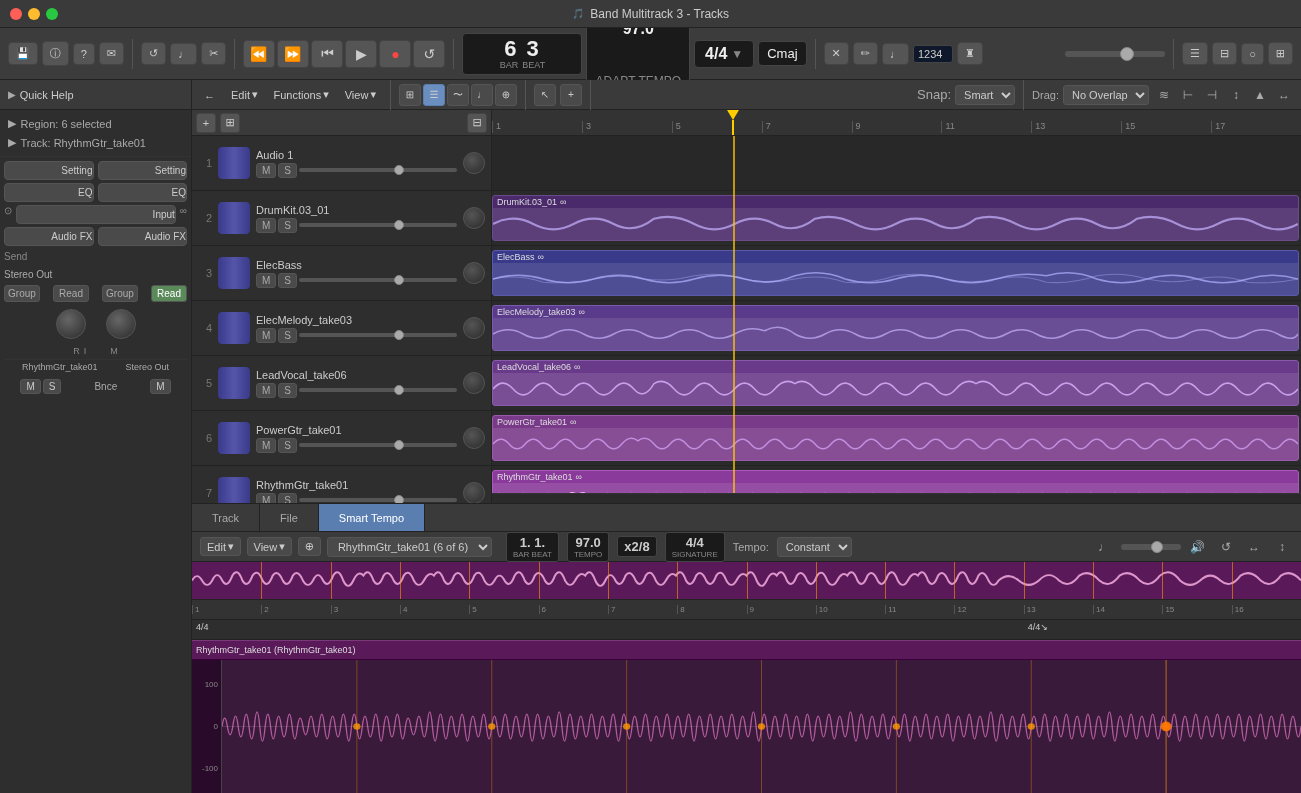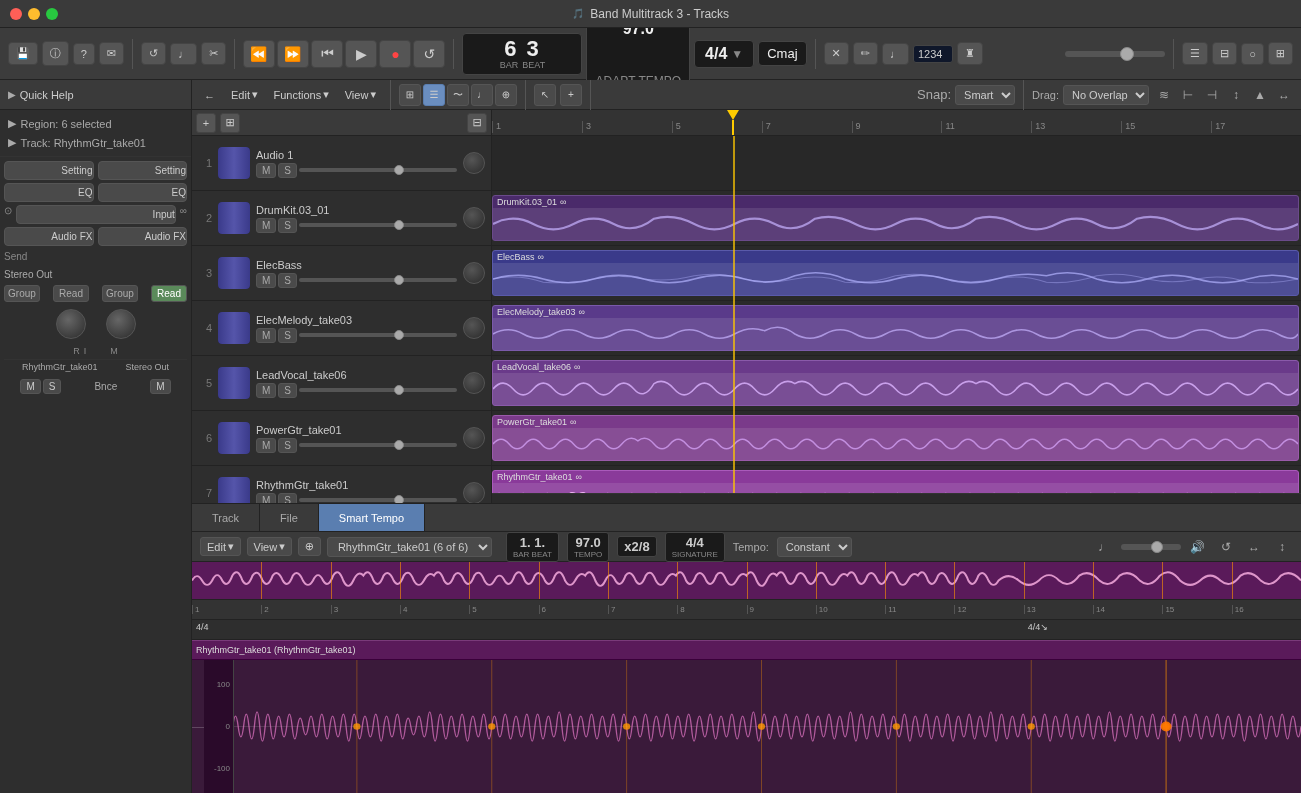--- a/index.html
+++ b/index.html
@@ -1317,21 +1317,21 @@
           </div>
         </div>
 
         <div style="height:20px;background:#5a1a5a;border-top:1px solid #7a3a7a;border-bottom:1px solid #3a003a;display:flex;align-items:center;padding:0 4px;">
           <span style="font-size:9px;color:#ddd;">RhythmGtr_take01 (RhythmGtr_take01)</span>
         </div>
 
         <div class="audio-waveform-container">
           <div class="waveform-center-line"></div>
 
-          <div style="position:absolute;left:12px;top:0;width:30px;height:100%;display:flex;flex-direction:column;justify-content:space-around;padding:4px 0;background:#2a0a2a;border-right:1px solid #444;z-index:5;">
+          <div style="position:absolute;left:0;top:0;width:30px;height:100%;display:flex;flex-direction:column;justify-content:space-around;padding:4px 0;background:#2a0a2a;border-right:1px solid #444;z-index:5;">
             <span style="font-size:8px;color:#888;text-align:right;padding-right:3px;">100</span>
             <span style="font-size:8px;color:#888;text-align:right;padding-right:3px;">0</span>
             <span style="font-size:8px;color:#888;text-align:right;padding-right:3px;">-100</span>
           </div>
           <div style="position:absolute;left:30px;right:0;top:0;bottom:0;background:#3a1a3a;overflow:hidden;">
             <svg viewBox="0 0 1200 160" preserveAspectRatio="none" style="width:100%;height:100%;">
               <line x1="0" y1="80" x2="1200" y2="80" stroke="rgba(255,255,255,0.15)" stroke-width="1"></line>
 
               <path d="M0,80 Q3,60 6,80 Q9,100 12,80 Q15,55 18,80 Q21,105 24,80 Q27,50 30,80 Q33,110 36,80 Q39,45 42,80 Q45,115 48,80 Q51,50 54,80 Q57,110 60,80 Q63,55 66,80 Q69,105 72,80 Q75,50 78,80 Q81,110 84,80 Q87,60 90,80 Q93,100 96,80 Q99,55 102,80 Q105,105 108,80 Q111,50 114,80 Q117,110 120,80 Q123,55 126,80 Q129,105 132,80 Q135,50 138,80 Q141,115 144,80 Q147,50 150,80 Q153,110 156,80 Q159,55 162,80 Q165,105 168,80 Q171,50 174,80 Q177,115 180,80 Q183,55 186,80 Q189,105 192,80 Q195,50 198,80 Q201,110 204,80 Q207,60 210,80 Q213,100 216,80 Q219,55 222,80 Q225,105 228,80 Q231,45 234,80 Q237,115 240,80 Q243,50 246,80 Q249,110 252,80 Q255,55 258,80 Q261,105 264,80 Q267,50 270,80 Q273,115 276,80 Q279,55 282,80 Q285,105 288,80 Q291,50 294,80 Q297,110 300,80 Q303,55 306,80 Q309,105 312,80 Q315,50 318,80 Q321,110 324,80 Q327,55 330,80 Q333,105 336,80 Q339,50 342,80 Q345,115 348,80 Q351,50 354,80 Q357,110 360,80 Q363,55 366,80 Q369,105 372,80 Q375,45 378,80 Q381,115 384,80 Q387,50 390,80 Q393,110 396,80 Q399,55 402,80 Q405,105 408,80 Q411,50 414,80 Q417,110 420,80 Q423,55 426,80 Q429,105 432,80 Q435,50 438,80 Q441,115 444,80 Q447,50 450,80 Q453,110 456,80 Q459,55 462,80 Q465,105 468,80 Q471,50 474,80 Q477,115 480,80 Q483,55 486,80 Q489,105 492,80 Q495,50 498,80 Q501,110 504,80 Q507,55 510,80 Q513,105 516,80 Q519,50 522,80 Q525,115 528,80 Q531,55 534,80 Q537,105 540,80 Q543,50 546,80 Q549,110 552,80 Q555,55 558,80 Q561,105 564,80 Q567,50 570,80 Q573,110 576,80 Q579,55 582,80 Q585,105 588,80 Q591,45 594,80 Q597,115 600,80 Q603,50 606,80 Q609,110 612,80 Q615,55 618,80 Q621,105 624,80 Q627,50 630,80 Q633,110 636,80 Q639,55 642,80 Q645,105 648,80 Q651,50 654,80 Q657,115 660,80 Q663,55 666,80 Q669,105 672,80 Q675,50 678,80 Q681,110 684,80 Q687,55 690,80 Q693,105 696,80 Q699,45 702,80 Q705,115 708,80 Q711,50 714,80 Q717,110 720,80 Q723,55 726,80 Q729,105 732,80 Q735,50 738,80 Q741,110 744,80 Q747,55 750,80 Q753,105 756,80 Q759,50 762,80 Q765,115 768,80 Q771,55 774,80 Q777,105 780,80 Q783,50 786,80 Q789,110 792,80 Q795,55 798,80 Q801,105 804,80 Q807,50 810,80 Q813,115 816,80 Q819,55 822,80 Q825,105 828,80 Q831,50 834,80 Q837,110 840,80 Q843,55 846,80 Q849,105 852,80 Q855,45 858,80 Q861,115 864,80 Q867,50 870,80 Q873,110 876,80 Q879,55 882,80 Q885,105 888,80 Q891,50 894,80 Q897,110 900,80 Q903,55 906,80 Q909,105 912,80 Q915,50 918,80 Q921,115 924,80 Q927,55 930,80 Q933,105 936,80 Q939,50 942,80 Q945,110 948,80 Q951,55 954,80 Q957,105 960,80 Q963,50 966,80 Q969,110 972,80 Q975,55 978,80 Q981,105 984,80 Q987,45 990,80 Q993,115 996,80 Q999,55 1002,80 Q1005,105 1008,80 Q1011,50 1014,80 Q1017,110 1020,80 Q1023,55 1026,80 Q1029,105 1032,80 Q1035,50 1038,80 Q1041,110 1044,80 Q1047,55 1050,80 Q1053,105 1056,80 Q1059,50 1062,80 Q1065,115 1068,80 Q1071,55 1074,80 Q1077,105 1080,80 Q1083,50 1086,80 Q1089,110 1092,80 Q1095,55 1098,80 Q1101,105 1104,80 Q1107,50 1110,80 Q1113,110 1116,80 Q1119,55 1122,80 Q1125,105 1128,80 Q1131,50 1134,80 Q1137,115 1140,80 Q1143,55 1146,80 Q1149,105 1152,80 Q1155,50 1158,80 Q1161,110 1164,80 Q1167,55 1170,80 Q1173,105 1176,80 Q1179,50 1182,80 Q1185,110 1188,80 Q1191,55 1194,80 Q1197,105 1200,80" stroke="rgba(230,120,200,0.7)" fill="none" stroke-width="1.5"></path>
 

